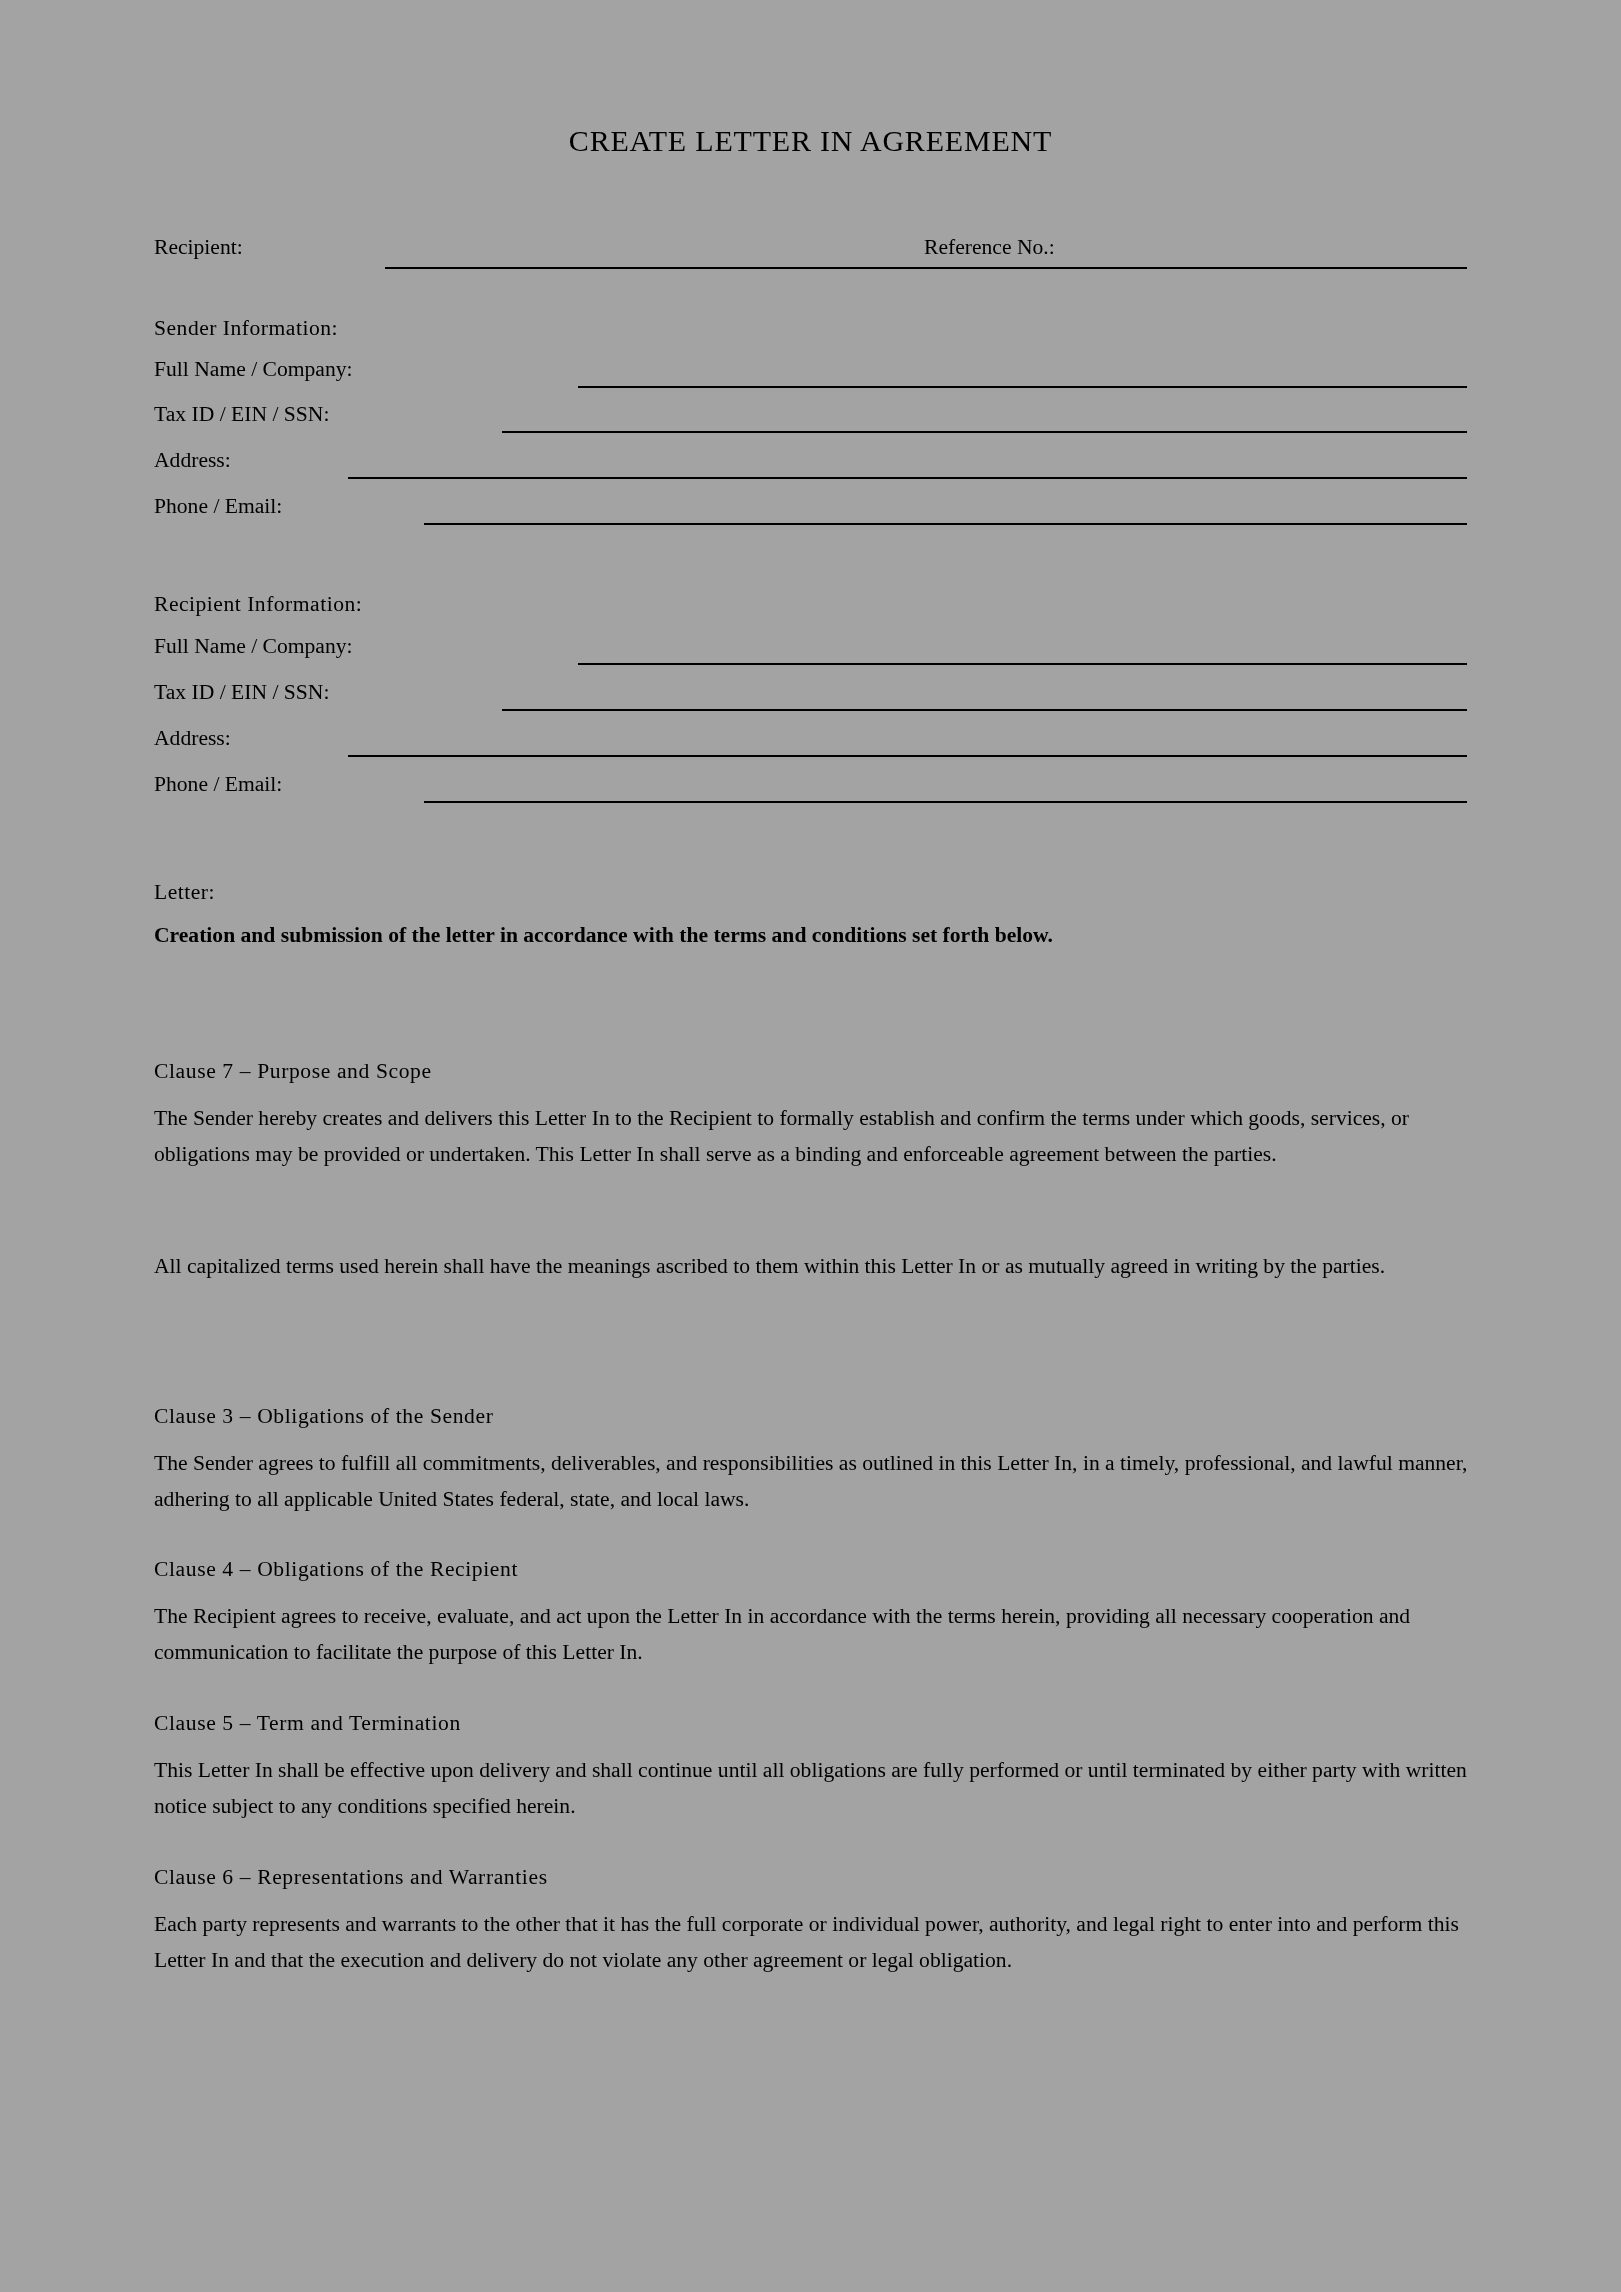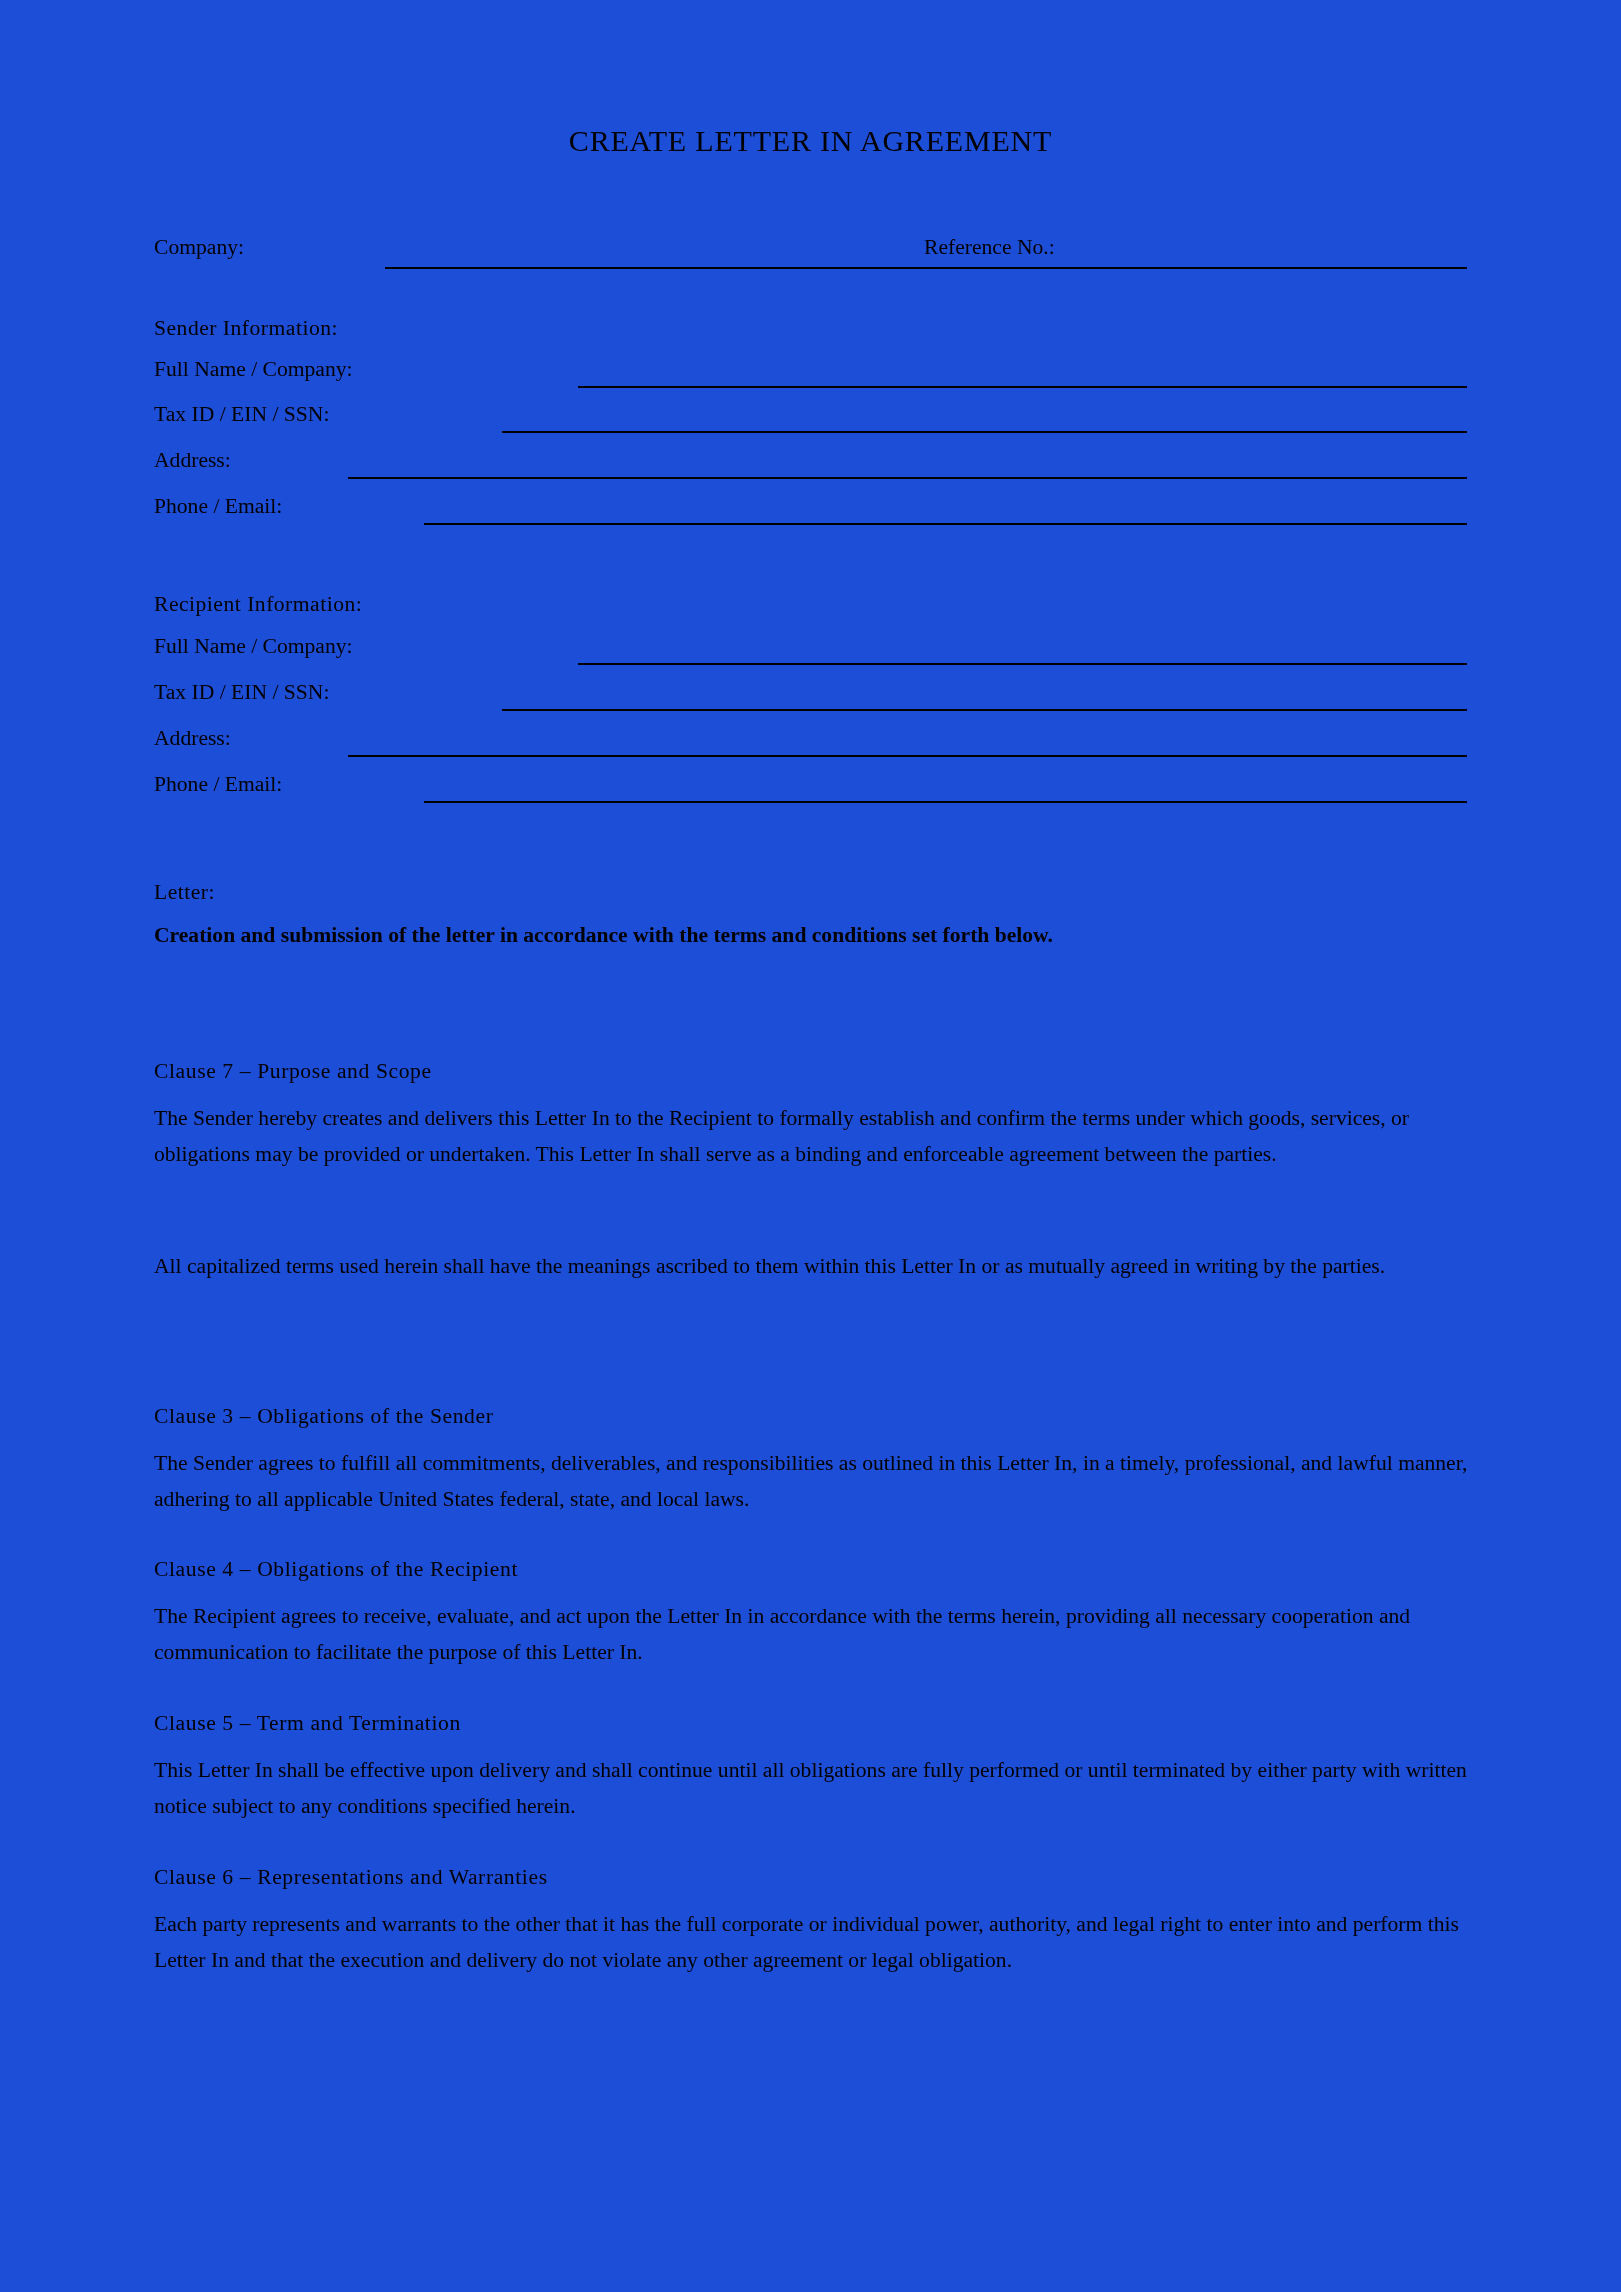--- a/index.html
+++ b/index.html
@@ -8,21 +8,21 @@
     background: #ffffff;
   }
   body {
     font-family: "Liberation Serif", "DejaVu Serif", serif;
     color: #000000;
   }
   .page {
     position: relative;
     width: 1621px;
     height: 2293px;
-    background: #1d4ed8;
+    background: #a3a3a3;
     margin: 0 auto;
     overflow: hidden;
     box-sizing: border-box;
   }
 
   
   .doc-title {
     position: absolute;
     left: 0;
     top: 122px;
@@ -124,21 +124,21 @@
   }
 </style>
 </head>
 <body>
 
 <div class="page">
 
   <div class="doc-title">CREATE LETTER IN AGREEMENT</div>
 
   <div class="locref">
-    <span class="label">Company:</span>
+    <span class="label">Recipient:</span>
     <span class="ref-label">Reference No.:</span>
     <span class="rule-loc"></span>
   </div>
 
   <div class="section-head" style="top:314px;">Sender Information:</div>
 
   <div class="row" style="top:355px;">
     <span class="label">Full Name / Company:</span>
     <span class="rule" style="left:424px;"></span>
   </div>

